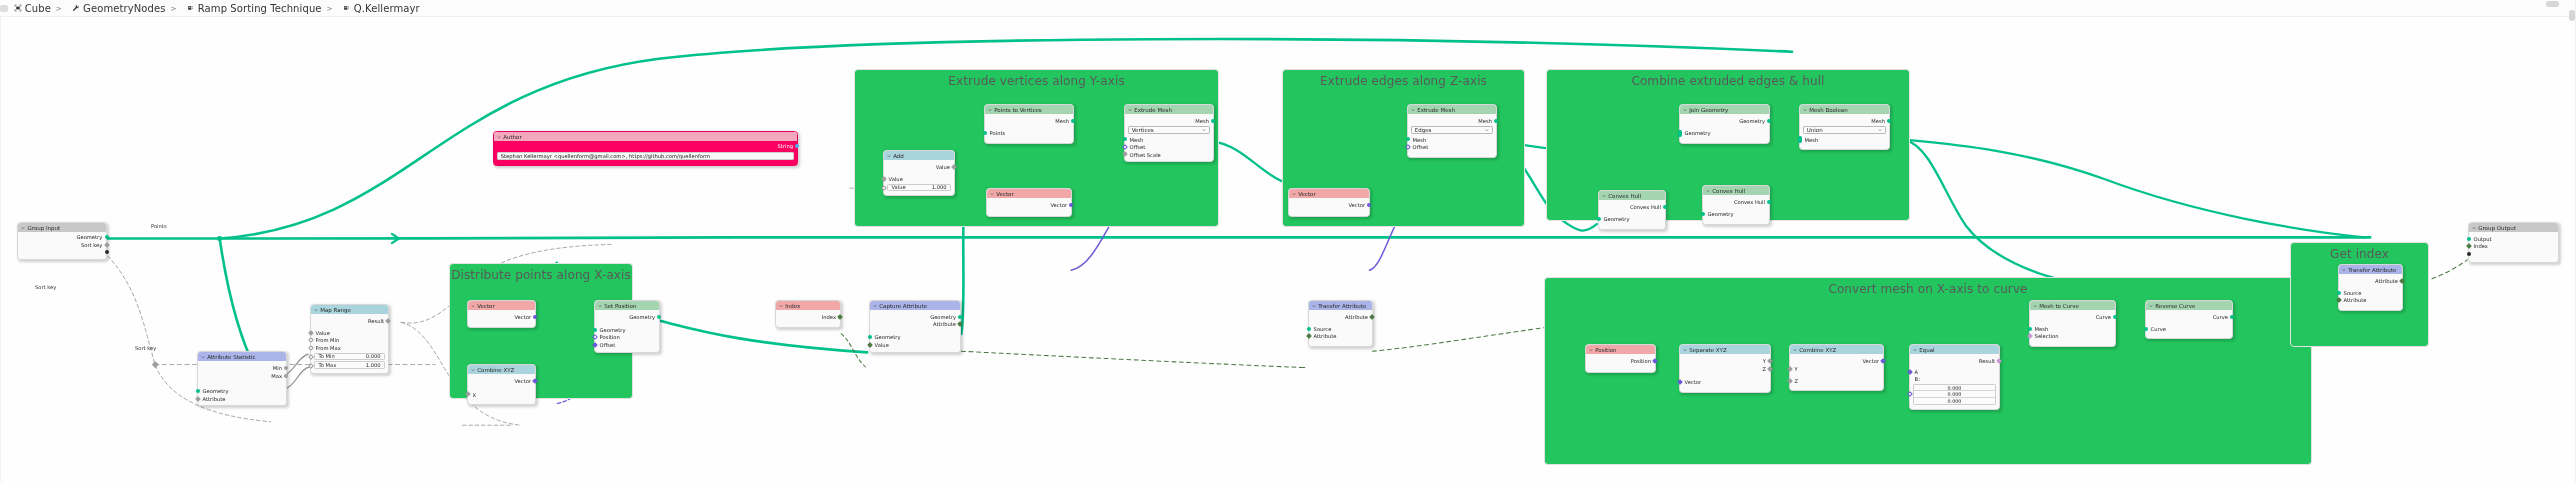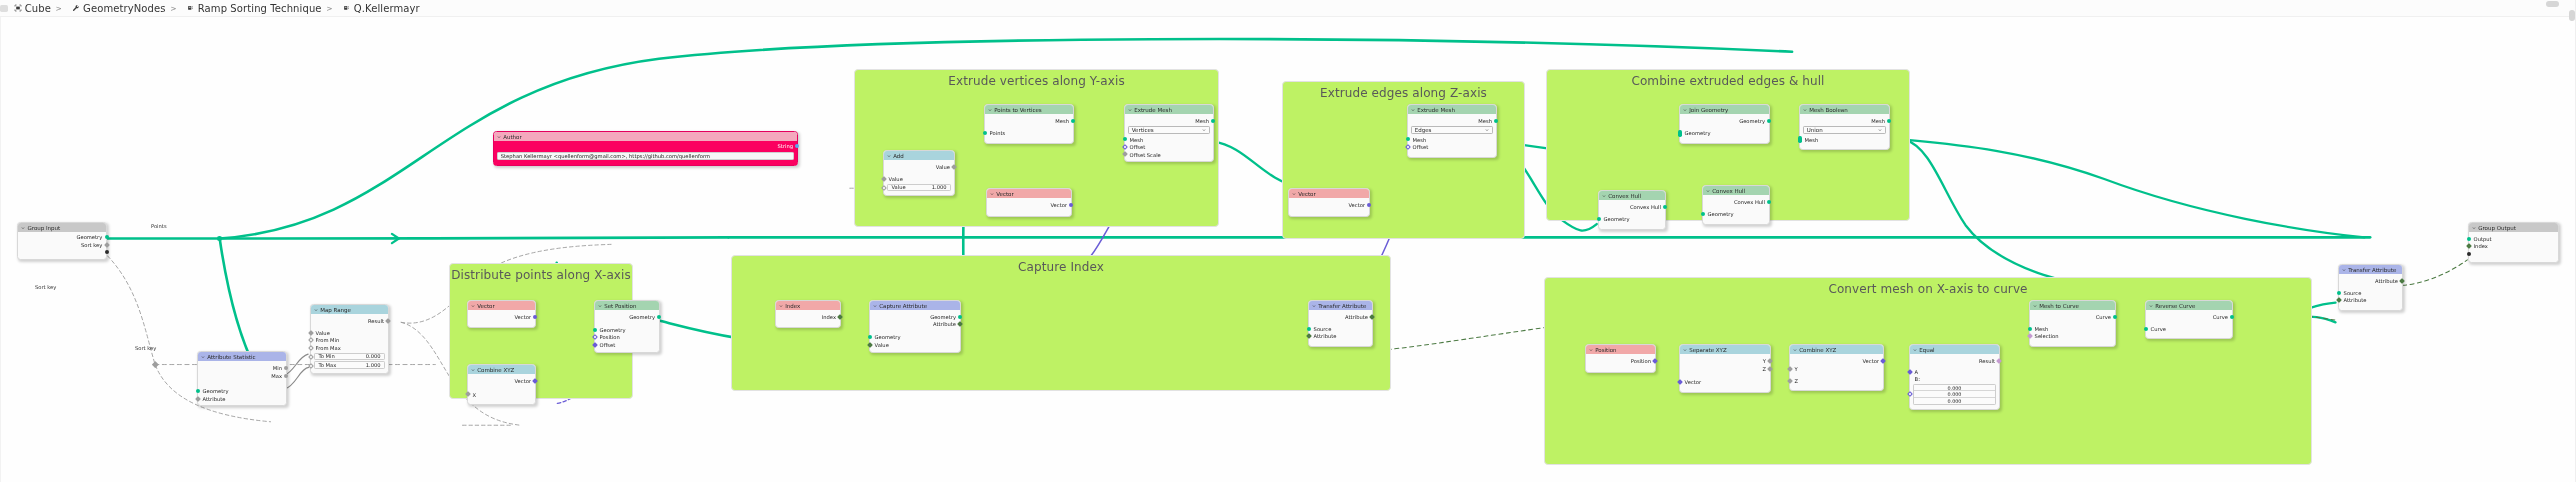--- a/index.html
+++ b/index.html
@@ -38,21 +38,21 @@
   #canvas-edge-r { position:absolute; right:0; top:0; width:0.6px; height:482px; background:#efefef; }
   #canvas-edge-l { position:absolute; left:0; top:17.3px; width:0.6px; height:465px; background:#f2f2f2; }
 
   
   #canvas { position: absolute; left: 0; top: 17.3px; width: 2576px; height: 465px; }
   #wires { position: absolute; left: 0; top: 0; width: 2576px; height: 465px; pointer-events: none; }
 
   
   .frame {
     position: absolute;
-    background: #bef264;
+    background: #22c55e;
     border: 0.6px solid #e2e2e2;
     border-radius: 4px;
   }
   .frame-title {
     position: absolute; top: 4px; left: 0; width: 100%;
     text-align: center; font-size: 12px; color: #595959; font-weight: 400;
     letter-spacing: 0.1px;
   }
 
   
@@ -261,40 +261,40 @@
 
         <path d="M4156,464 C 4200,460 4240,440 4268,420" stroke="#4c7a43" stroke-width="1.8" stroke-dasharray="7 6"></path>
       </g>
     </svg>
 
 
     <div class="frame" style="left:449px; top:246px; width:184px; height:136px;">
       <div class="frame-title">Distribute points along X-axis</div>
     </div>
 
-    <div class="frame" style="left:731px; top:238px; width:660px; height:136px;">
-      <div class="frame-title">Capture Index</div>
-    </div>
 
     <div class="frame" style="left:854px; top:52px; width:365px; height:158px;">
       <div class="frame-title">Extrude vertices along Y-axis</div>
     </div>
 
-    <div class="frame" style="left:1282px; top:64px; width:243px; height:158px;">
+    <div class="frame" style="left:1282px; top:52px; width:243px; height:158px;">
       <div class="frame-title">Extrude edges along Z-axis</div>
     </div>
 
     <div class="frame" style="left:1546px; top:52px; width:364px; height:152px;">
       <div class="frame-title">Combine extruded edges &amp; hull</div>
     </div>
 
     <div class="frame" style="left:1544px; top:260px; width:768px; height:188px;">
       <div class="frame-title">Convert mesh on X-axis to curve</div>
     </div>
 
+    <div class="frame" style="left:2290px; top:225px; width:139px; height:105px;">
+      <div class="frame-title">Get index</div>
+    </div>
 
     <div class="node" style="left:17.3px; top:205px; width:90px;">
       <div class="node-head h-group">
         <svg class="chev" viewBox="0 0 10 10">
             <path d="M2 3.5 L5 7 L8 3.5" stroke="#2a2a2a" stroke-width="1.1" fill="none"></path>
           </svg>
         <span>Group Input</span>
       </div>
       <div class="node-body">
         <div class="row out">

